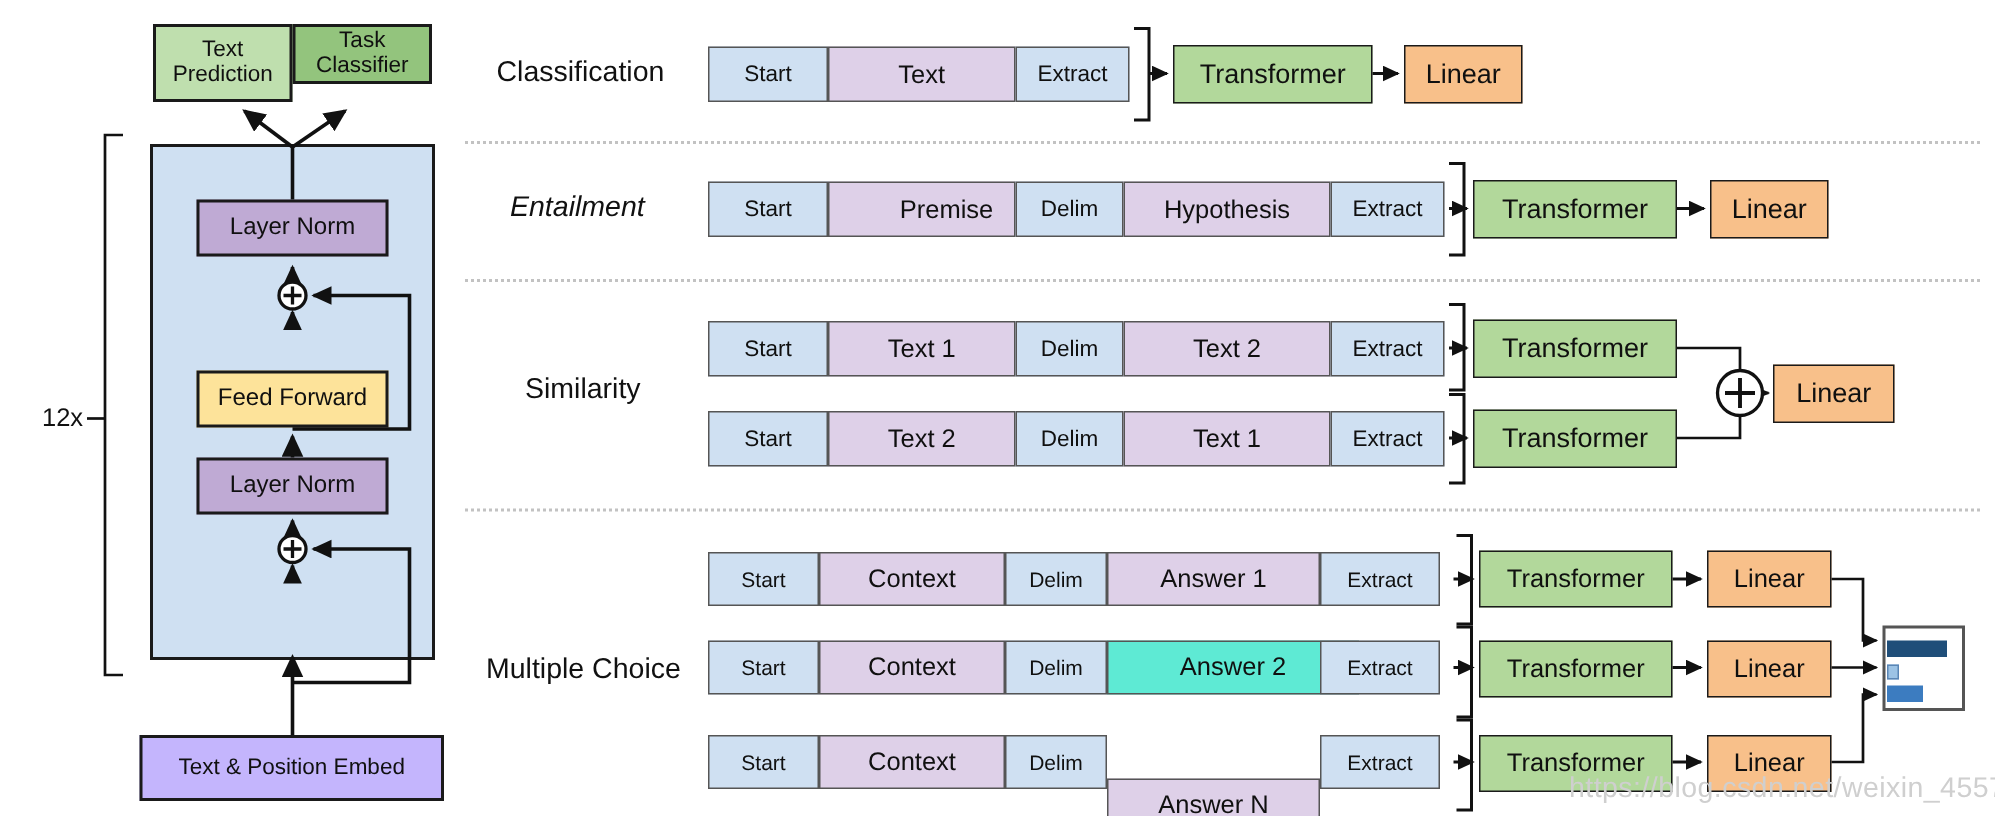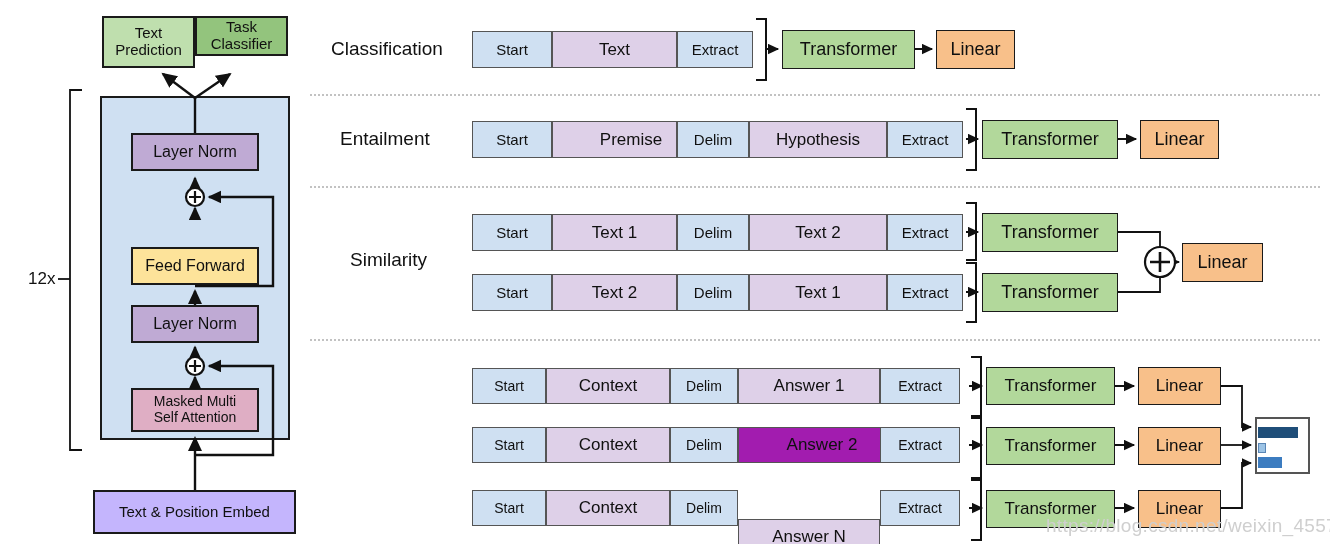--- a/index.html
+++ b/index.html
@@ -51,26 +51,20 @@
   </div>
 
   <div class="box" style="left:131px;top:219px;width:128px;height:38px;background:#fde39a;font-size:16px;margin-top:28px;">
     <span>Feed Forward</span>
   </div>
 
   <div class="box" style="left:131px;top:305px;width:128px;height:38px;background:#bfaad4;font-size:16px;">
     <span>Layer Norm</span>
   </div>
 
-  <div class="box" style="left:131px;top:388px;width:128px;height:44px;background:#dfaec4;font-size:14px;">
-    <span style="display:block">
-      <span>Masked Multi</span><br>
-      <span>Self Attention</span>
-    </span>
-  </div>
 
   <div class="box" style="left:93px;top:490px;width:203px;height:44px;background:#c4b5fd;font-size:15px;text-align:center;">
     <span>Text &amp; Position Embed</span>
   </div>
 
   <div class="lbl" style="left:28px;top:268px;height:22px;font-size:17px;">
     <span>12x</span>
   </div>
 
   <svg class="ov" viewBox="0 0 1330 544" preserveAspectRatio="none" aria-hidden="true">
@@ -131,21 +125,21 @@
         <span>Extract</span>
       </div>
   </div>
   <div class="box" style="left:782px;top:30px;width:133px;height:39px;background:#b2d89b;font-size:18px;border-width:1.6px;">
     <span>Transformer</span>
   </div>
   <div class="box" style="left:936px;top:30px;width:79px;height:39px;background:#f8c08a;font-size:18px;border-width:1.6px;">
     <span>Linear</span>
   </div>
 
-  <div class="lbl" style="left:340px;top:126px;height:26px;font-size:19px;">
+  <div class="lbl" style="left:340px;top:126px;height:26px;font-size:19px;font-style:italic;">
     <span>Entailment</span>
   </div>
   <div style="position:absolute;left:472px;top:121px;height:37px;">
     <div class="tok" style="left:0px;top:0;width:80px;height:37px;background:#cfe0f2;font-size:15px;">
         <span>Start</span>
       </div>
     <div class="tok" style="left:80px;top:0;width:125px;height:37px;background:#ded0e8;font-size:17px;padding-left:33px;">
         <span>Premise</span>
       </div>
     <div class="tok" style="left:205px;top:0;width:72px;height:37px;background:#cfe0f2;font-size:15px;">
@@ -205,20 +199,23 @@
   <div class="box" style="left:982px;top:213px;width:136px;height:39px;background:#b2d89b;font-size:18px;border-width:1.6px;">
     <span>Transformer</span>
   </div>
   <div class="box" style="left:982px;top:273px;width:136px;height:39px;background:#b2d89b;font-size:18px;border-width:1.6px;">
     <span>Transformer</span>
   </div>
   <div class="box" style="left:1182px;top:243px;width:81px;height:39px;background:#f8c08a;font-size:18px;border-width:1.6px;">
     <span>Linear</span>
   </div>
 
+  <div class="lbl" style="left:324px;top:434px;height:26px;font-size:19px;">
+    <span>Multiple Choice</span>
+  </div>
 
   <div style="position:absolute;left:472px;top:368px;height:36px;">
     <div class="tok" style="left:0px;top:0;width:74px;height:36px;background:#cfe0f2;font-size:14px;">
         <span>Start</span>
       </div>
     <div class="tok" style="left:74px;top:0;width:124px;height:36px;background:#ded0e8;font-size:17px;">
         <span>Context</span>
       </div>
     <div class="tok" style="left:198px;top:0;width:68px;height:36px;background:#cfe0f2;font-size:14px;">
         <span>Delim</span>
@@ -233,21 +230,21 @@
   <div style="position:absolute;left:472px;top:427px;height:36px;">
     <div class="tok" style="left:0px;top:0;width:74px;height:36px;background:#cfe0f2;font-size:14px;">
         <span>Start</span>
       </div>
     <div class="tok" style="left:74px;top:0;width:124px;height:36px;background:#ded0e8;font-size:17px;">
         <span>Context</span>
       </div>
     <div class="tok" style="left:198px;top:0;width:68px;height:36px;background:#cfe0f2;font-size:14px;">
         <span>Delim</span>
       </div>
-    <div class="tok" style="left:266px;top:0;width:168px;height:36px;background:#a21caf;font-size:17px;">
+    <div class="tok" style="left:266px;top:0;width:168px;height:36px;background:#5eead4;font-size:17px;">
         <span>Answer 2</span>
       </div>
     <div class="tok" style="left:408px;top:0;width:80px;height:36px;background:#cfe0f2;font-size:14px;">
         <span>Extract</span>
       </div>
   </div>
   <div style="position:absolute;left:472px;top:490px;height:36px;">
     <div class="tok" style="left:0px;top:0;width:74px;height:36px;background:#cfe0f2;font-size:14px;">
         <span>Start</span>
       </div>

